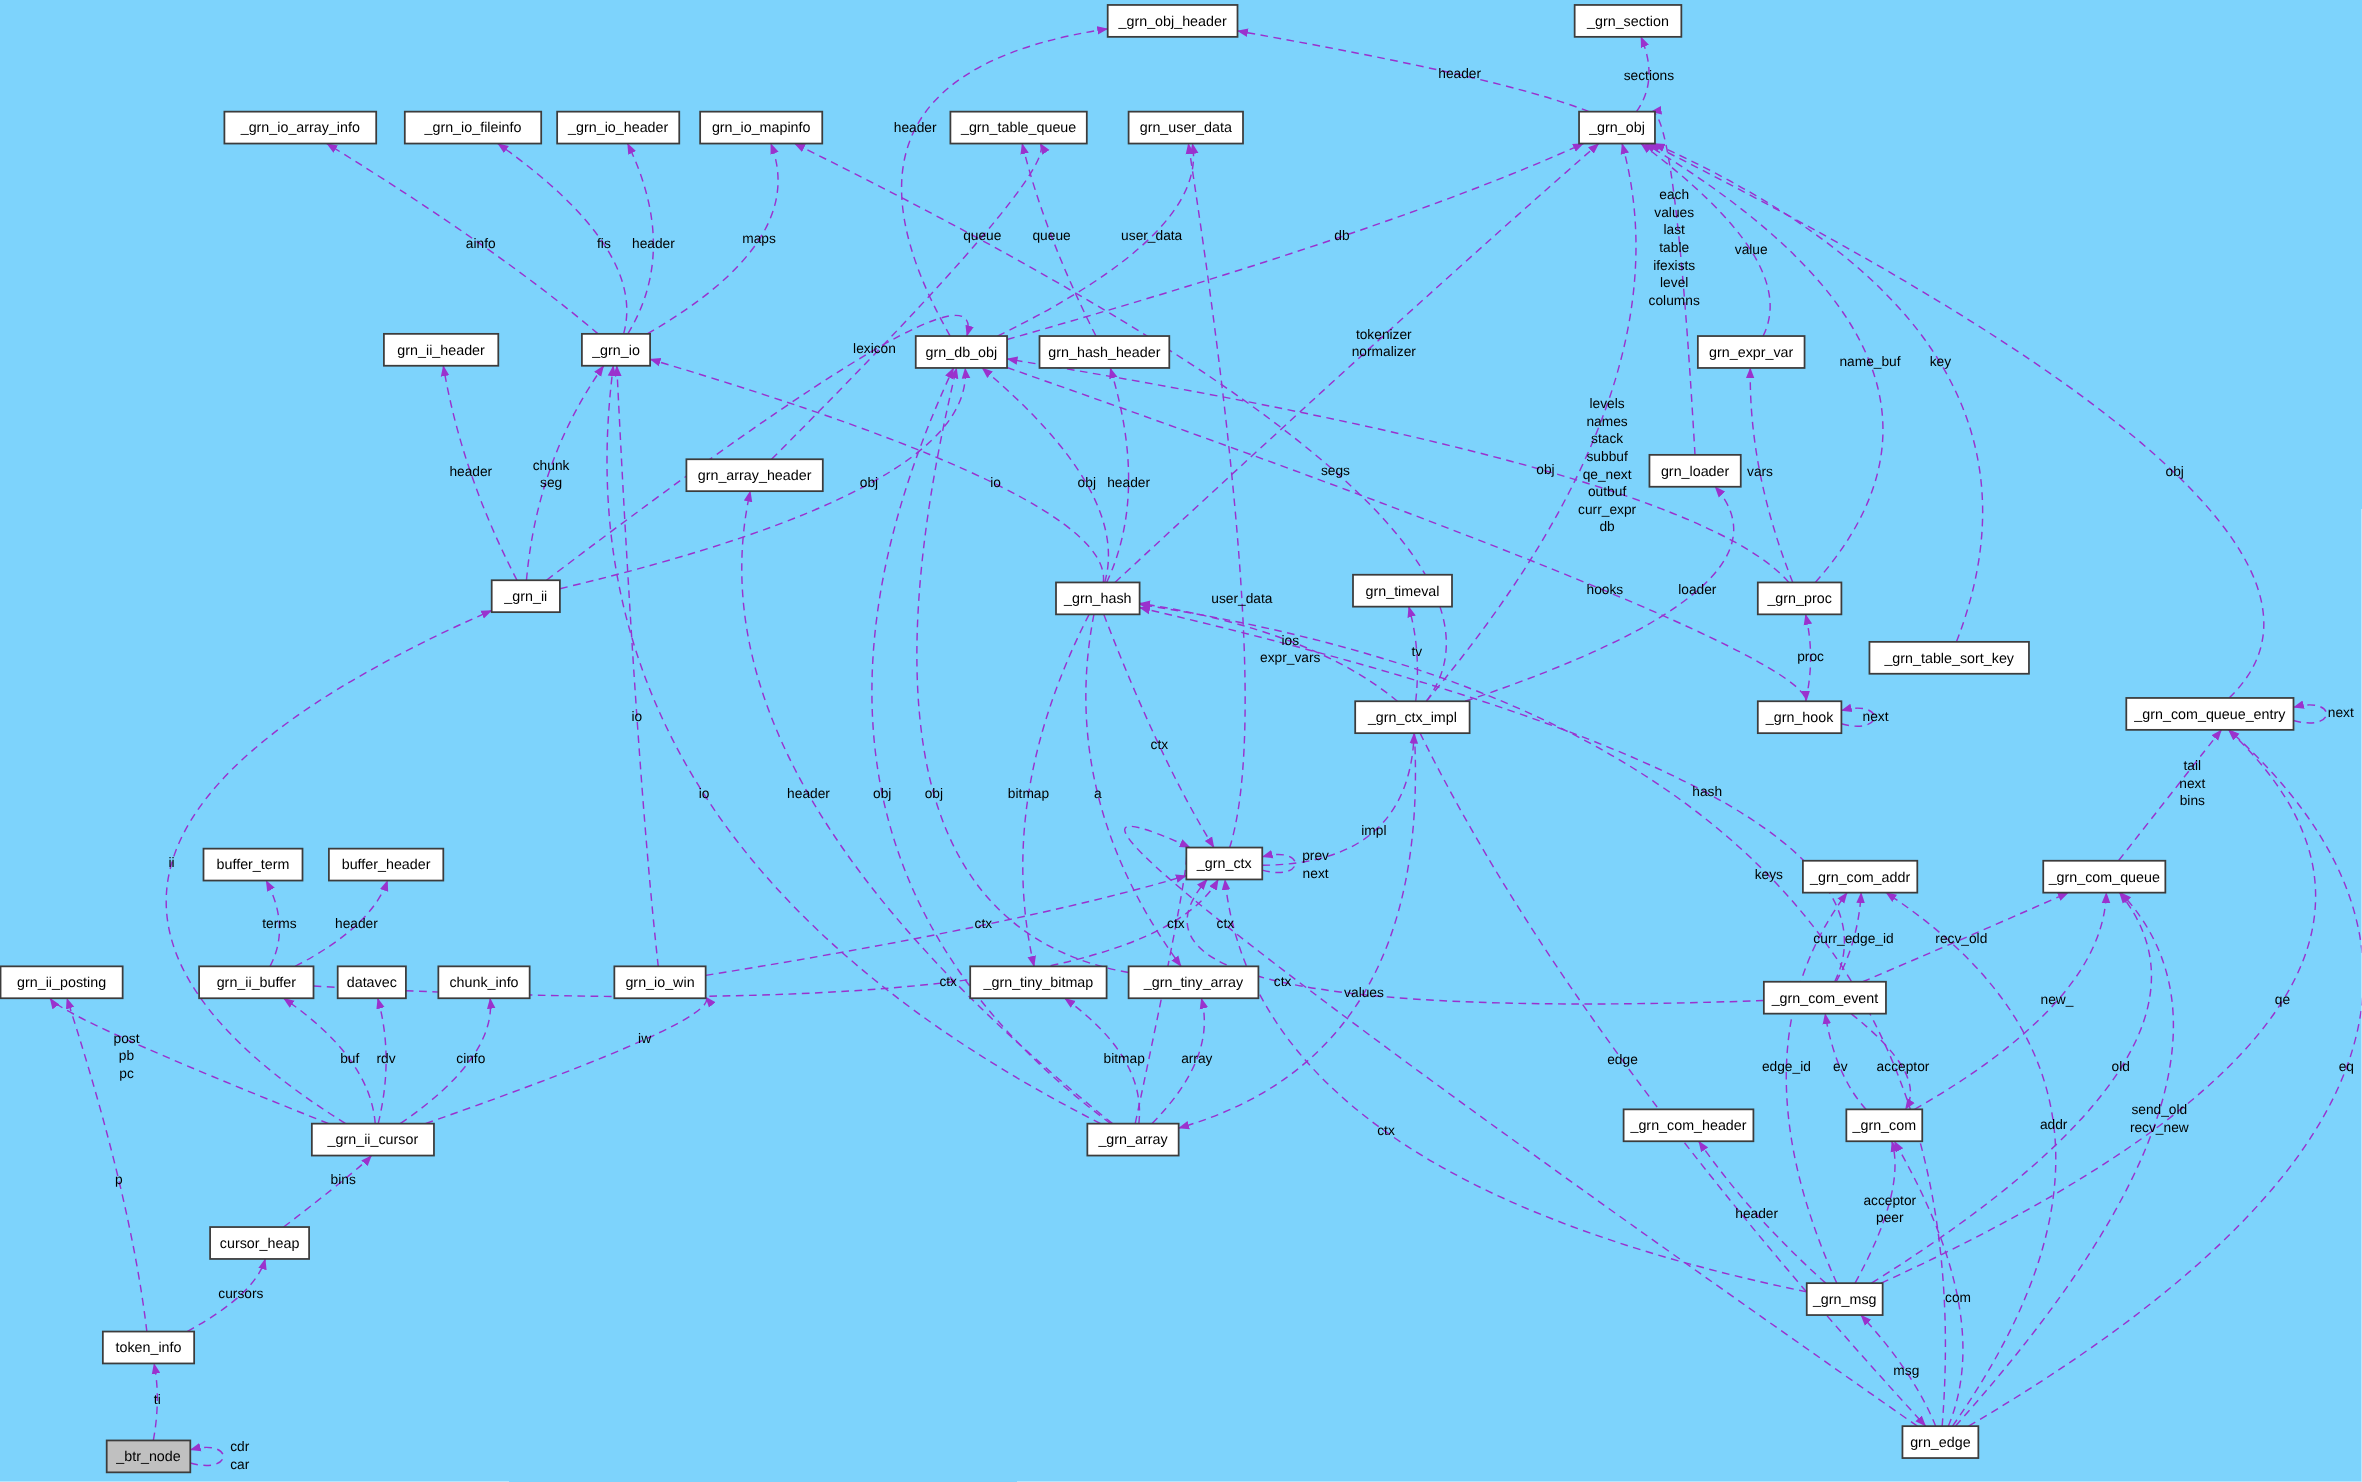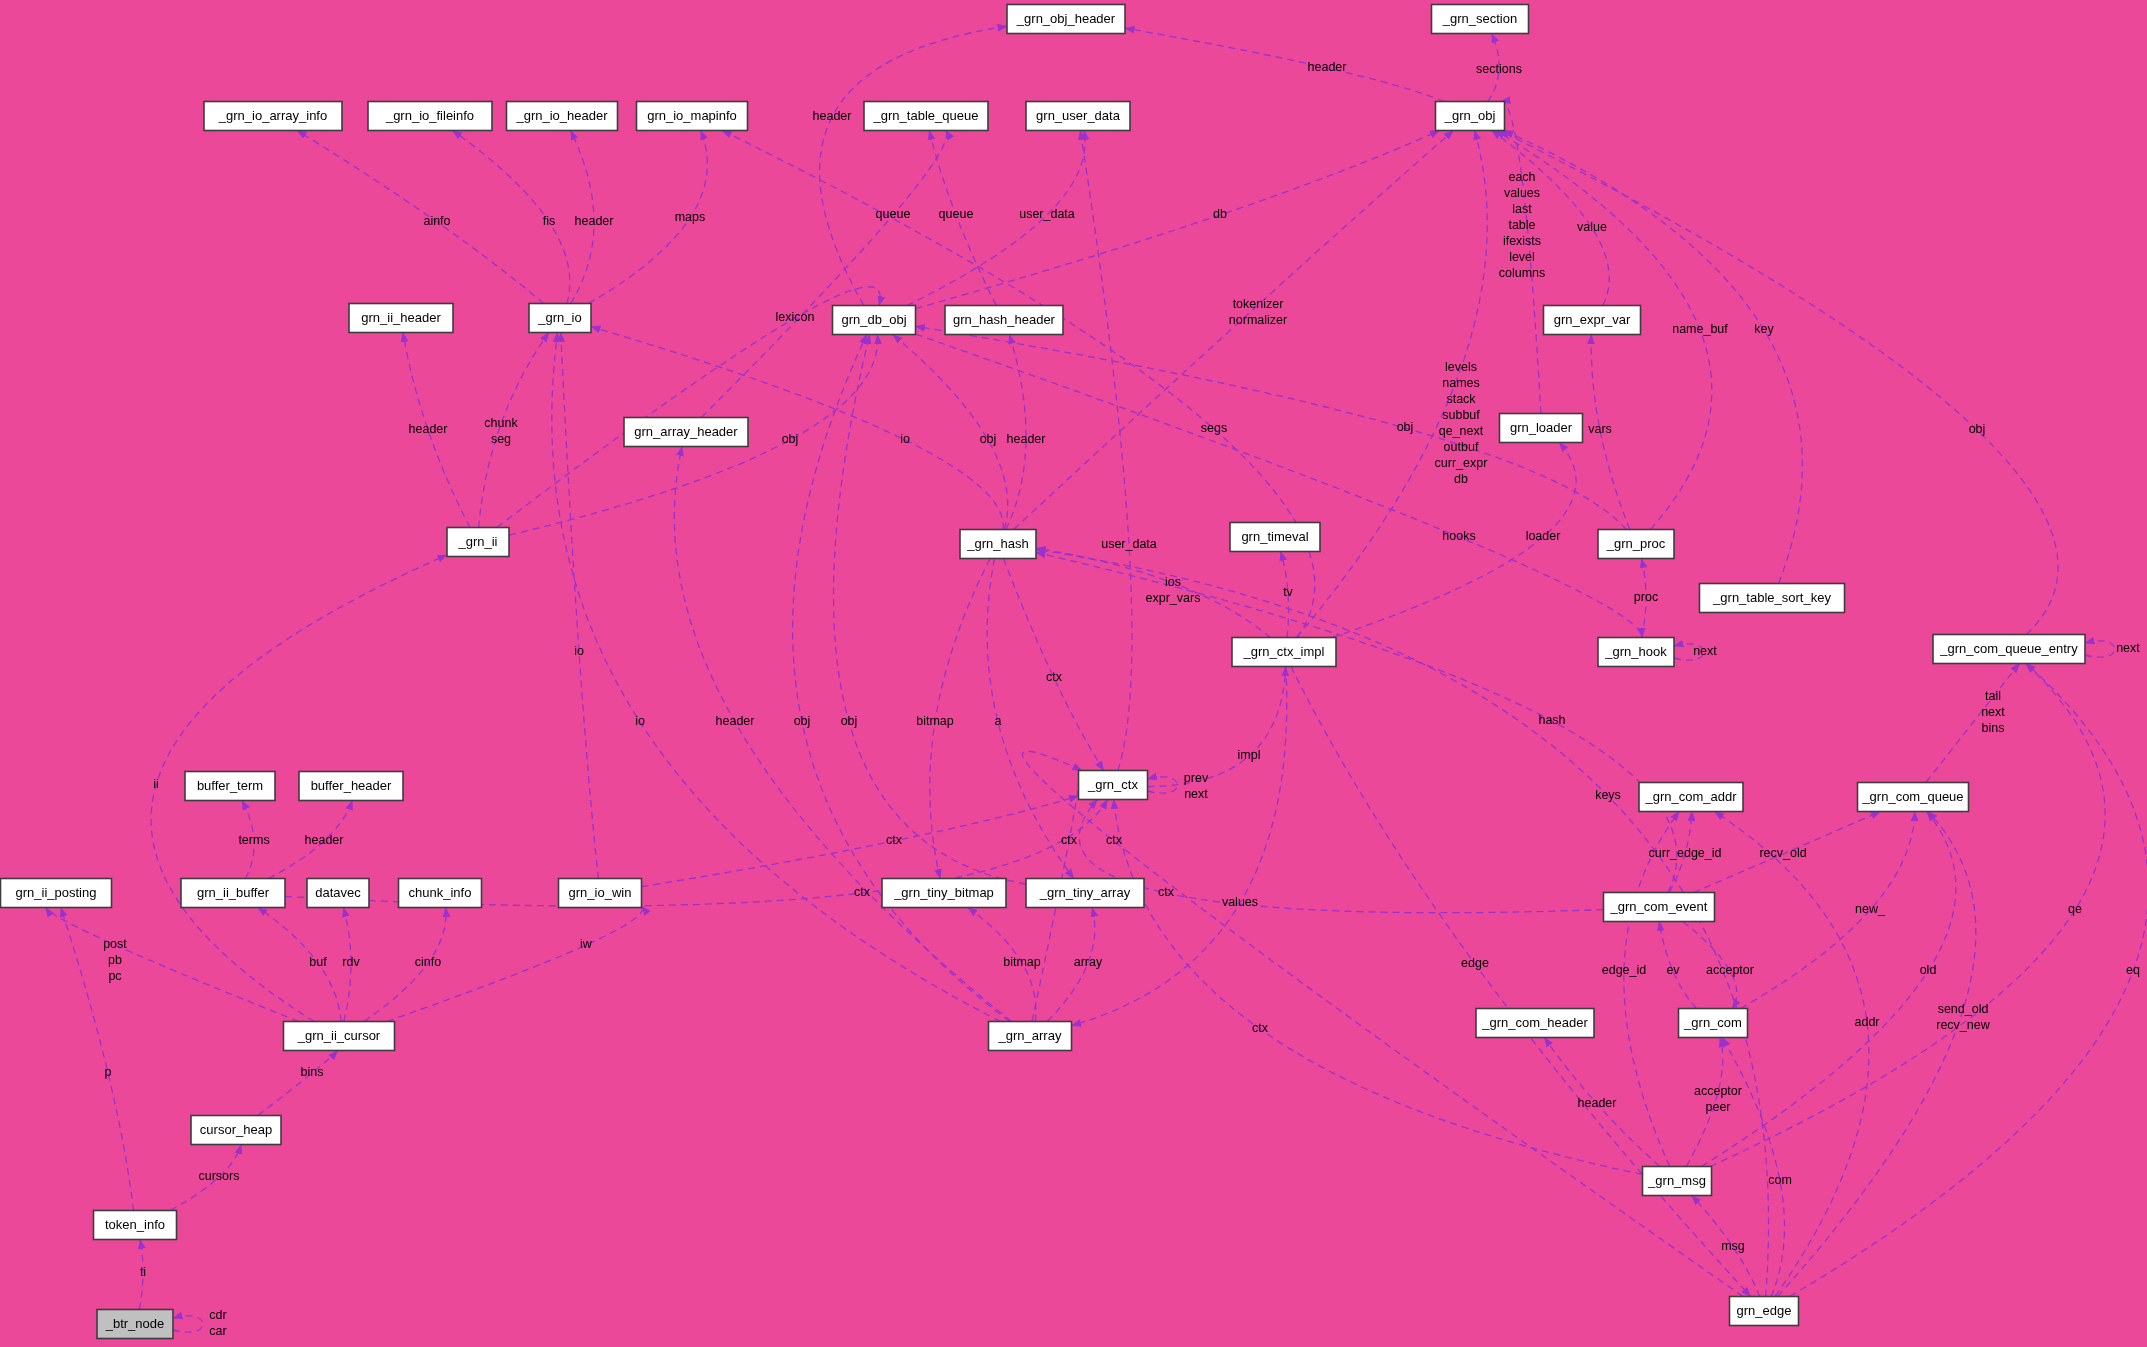--- a/index.html
+++ b/index.html
@@ -1,17 +1,17 @@
 <!DOCTYPE html>
 <html><head>
 <meta charset="utf-8">
 <style>
   html,body{margin:0;padding:0;background:#ffffff;}
   body{font-family:"Liberation Sans","DejaVu Sans",sans-serif;}
-  #stage{position:relative;width:2147px;height:1347px;background:#ec4899;overflow:hidden;}
+  #stage{position:relative;width:2147px;height:1347px;background:#7dd3fc;overflow:hidden;}
   svg{display:block;}
   .node-rect{stroke-width:1.6;}
   .node-label{font-size:13px;fill:#000;}
   .edge-path{fill:none;stroke-width:1.3;stroke-dasharray:7 5;}
   .edge-label{font-size:12.5px;fill:#000;}
 </style>
 </head>
 <body>
 
 <div id="stage">

